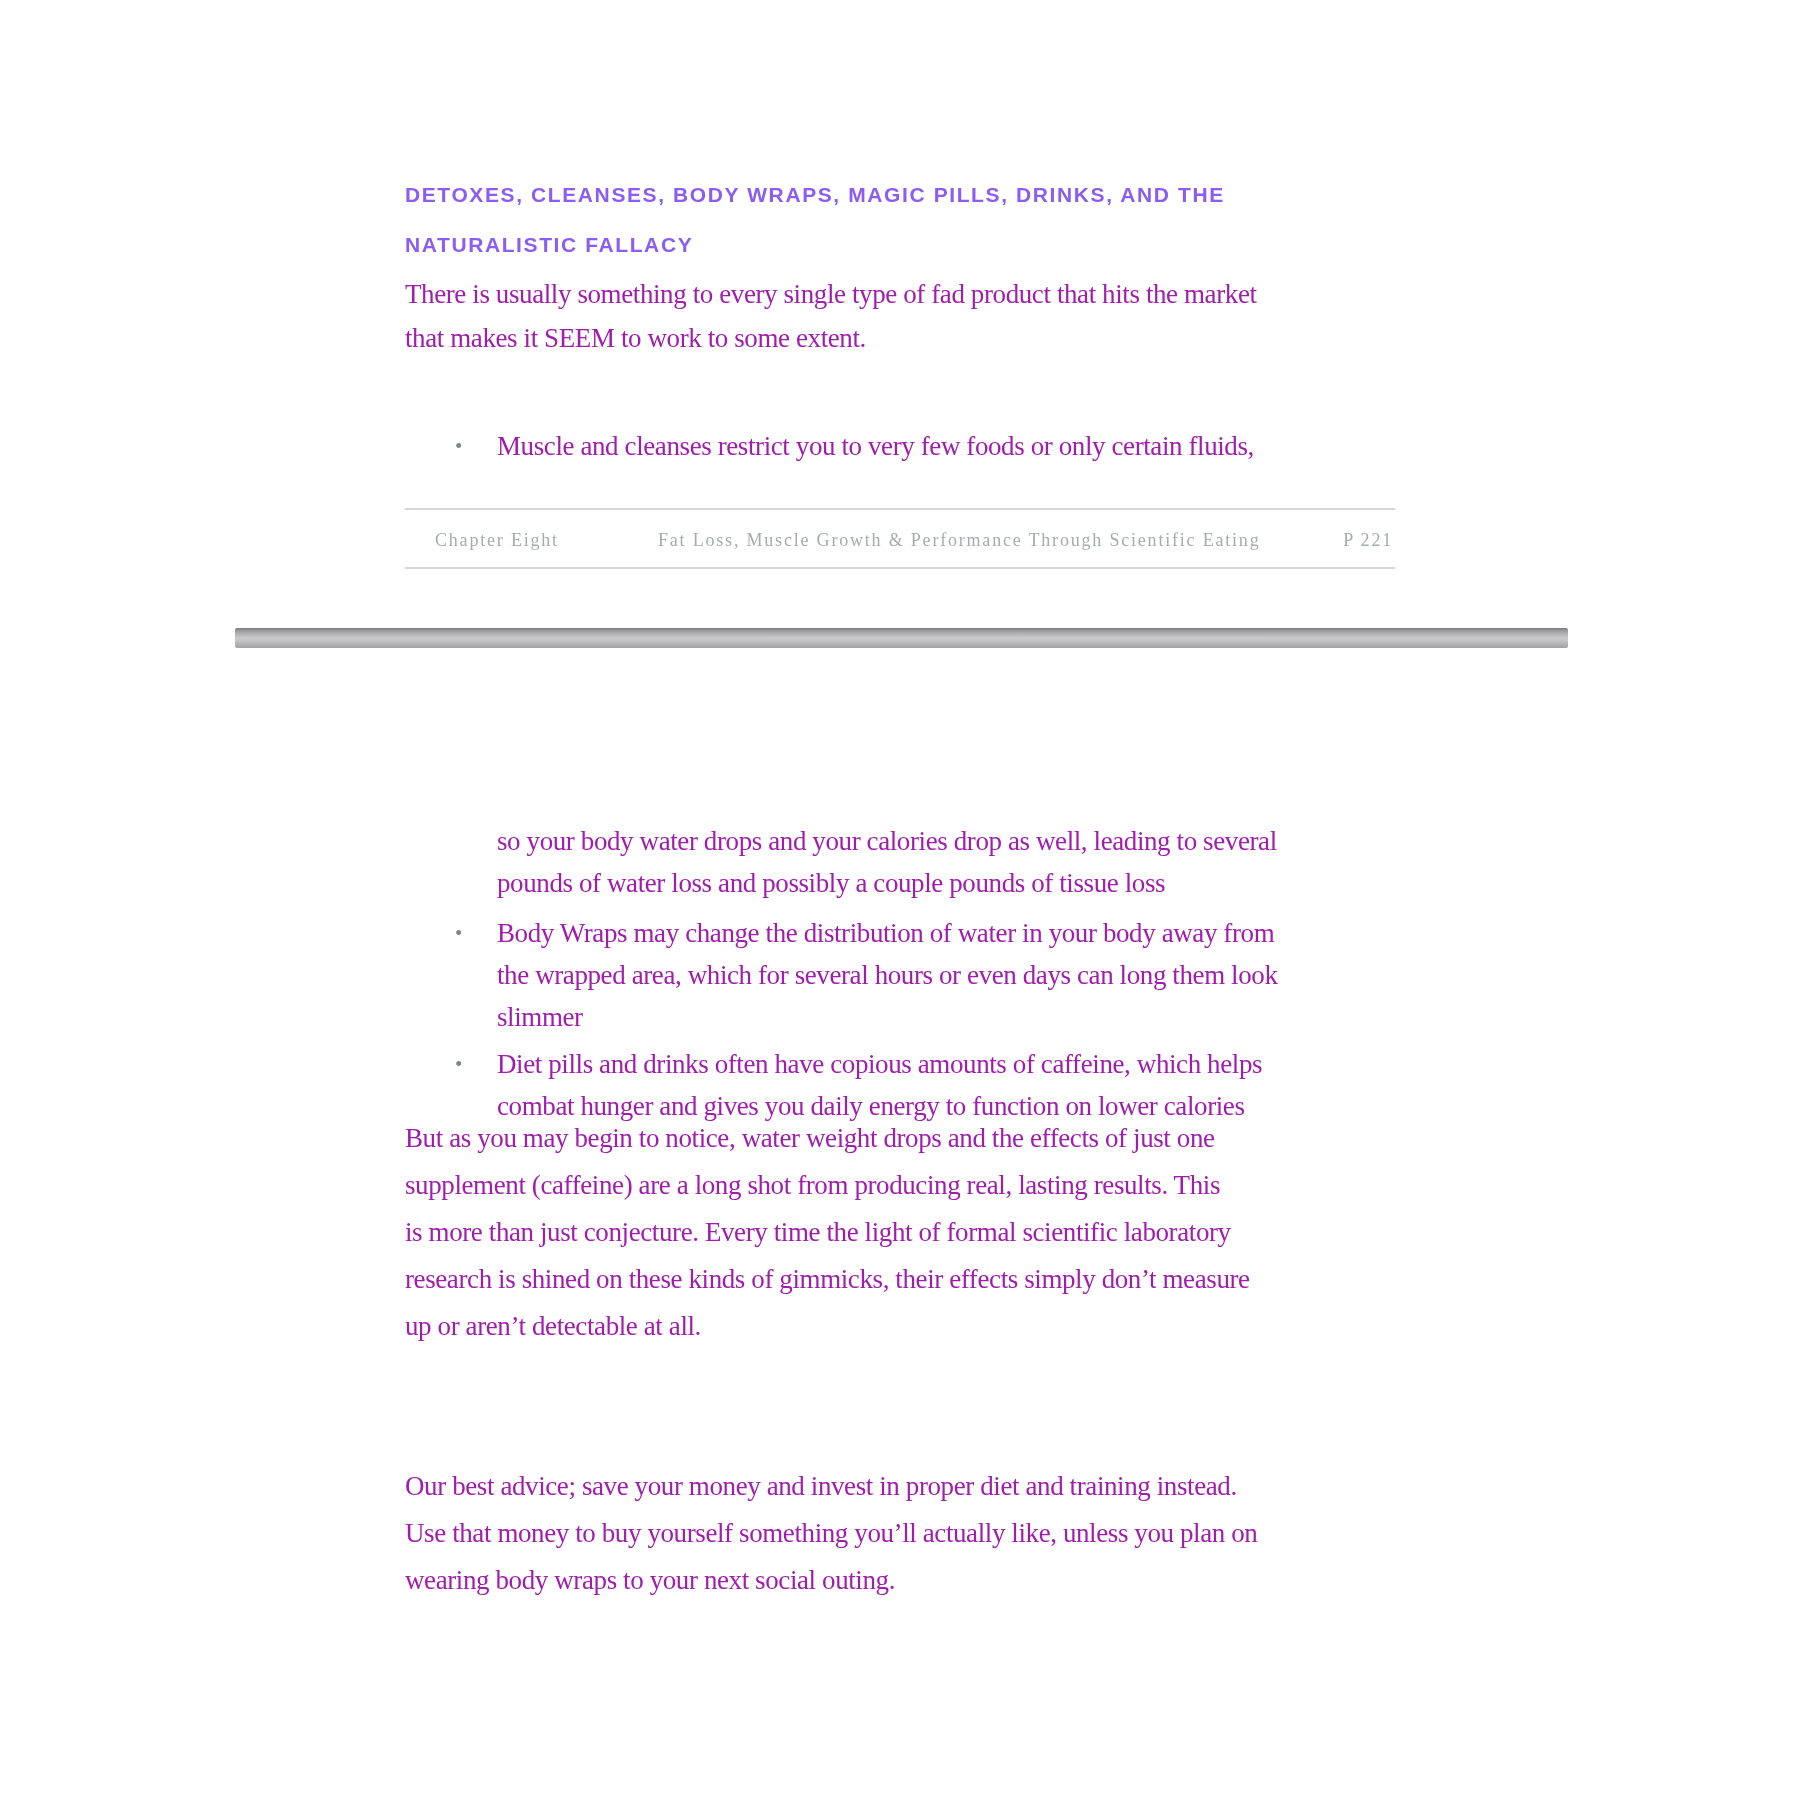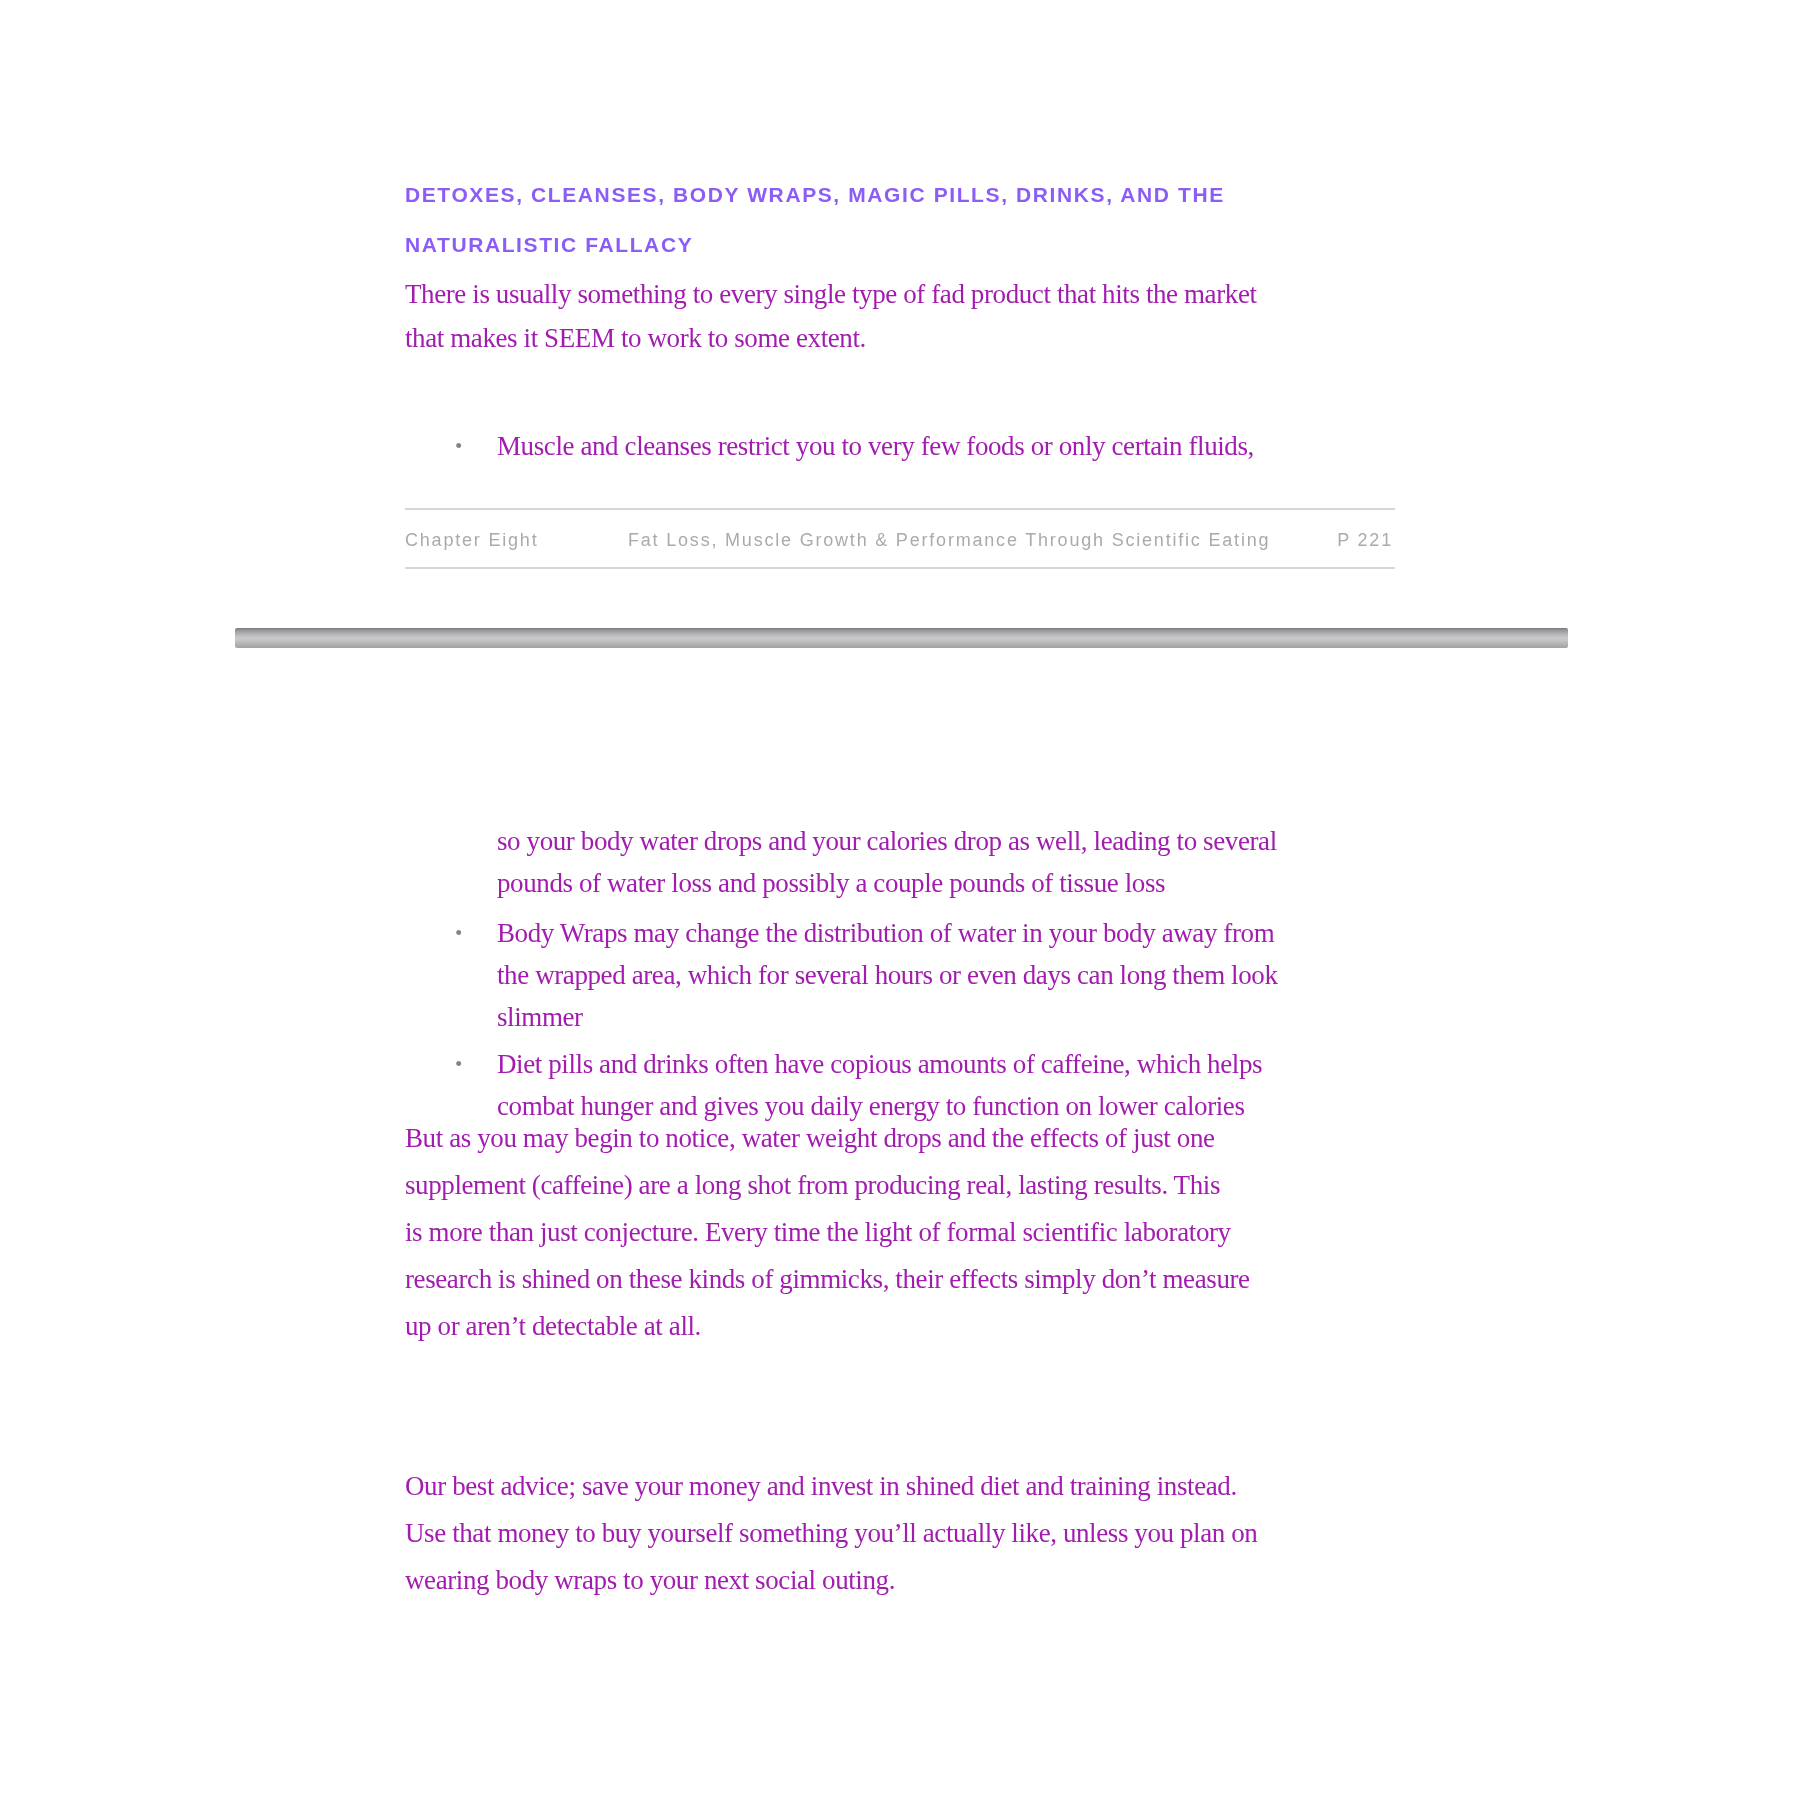--- a/index.html
+++ b/index.html
@@ -47,26 +47,27 @@
 
   .bullet-1 { left: 455px; top: 425px; }
 
   .footer-rule {
     left: 405px; width: 990px; height: 2px;
     background: #d4d6d7;
   }
   .rule-top { top: 508px; }
   .rule-bottom { top: 567px; }
   .footer-text {
-    font-family: Liberation Sans, sans-serif;
+    font-family: Liberation Serif, serif;
     font-size: 18px;
     letter-spacing: 1.8px;
     color: #a7abae;
     line-height: 28px;
     white-space: pre;
+    margin-left: 30px;
   }
   .footer-chapter { left: 405px; top: 526px; }
   .footer-title   { left: 628px; top: 526px; text-align: center; }
   .footer-page    { top: 526px; right: 407px; }
 
   
   .page-divider {
     left: 235px; top: 628px;
     width: 1333px; height: 20px;
     border-radius: 2px;
@@ -129,19 +130,19 @@
       <div class="body-text bullet-text">Diet pills and drinks often have copious amounts of caffeine, which helps
 combat hunger and gives you daily energy to function on lower calories</div>
     </div>
 
     <p class="abs body-text para-a">But as you may begin to notice, water weight drops and the effects of just one
 supplement (caffeine) are a long shot from producing real, lasting results. This
 is more than just conjecture. Every time the light of formal scientific laboratory
 research is shined on these kinds of gimmicks, their effects simply don’t measure
 up or aren’t detectable at all.</p>
 
-    <p class="abs body-text para-b">Our best advice; save your money and invest in shined diet and training instead.
+    <p class="abs body-text para-b">Our best advice; save your money and invest in proper diet and training instead.
 Use that money to buy yourself something you’ll actually like, unless you plan on
 wearing body wraps to your next social outing.</p>
 
   </section>
 
 </div>
 
 </body></html>

